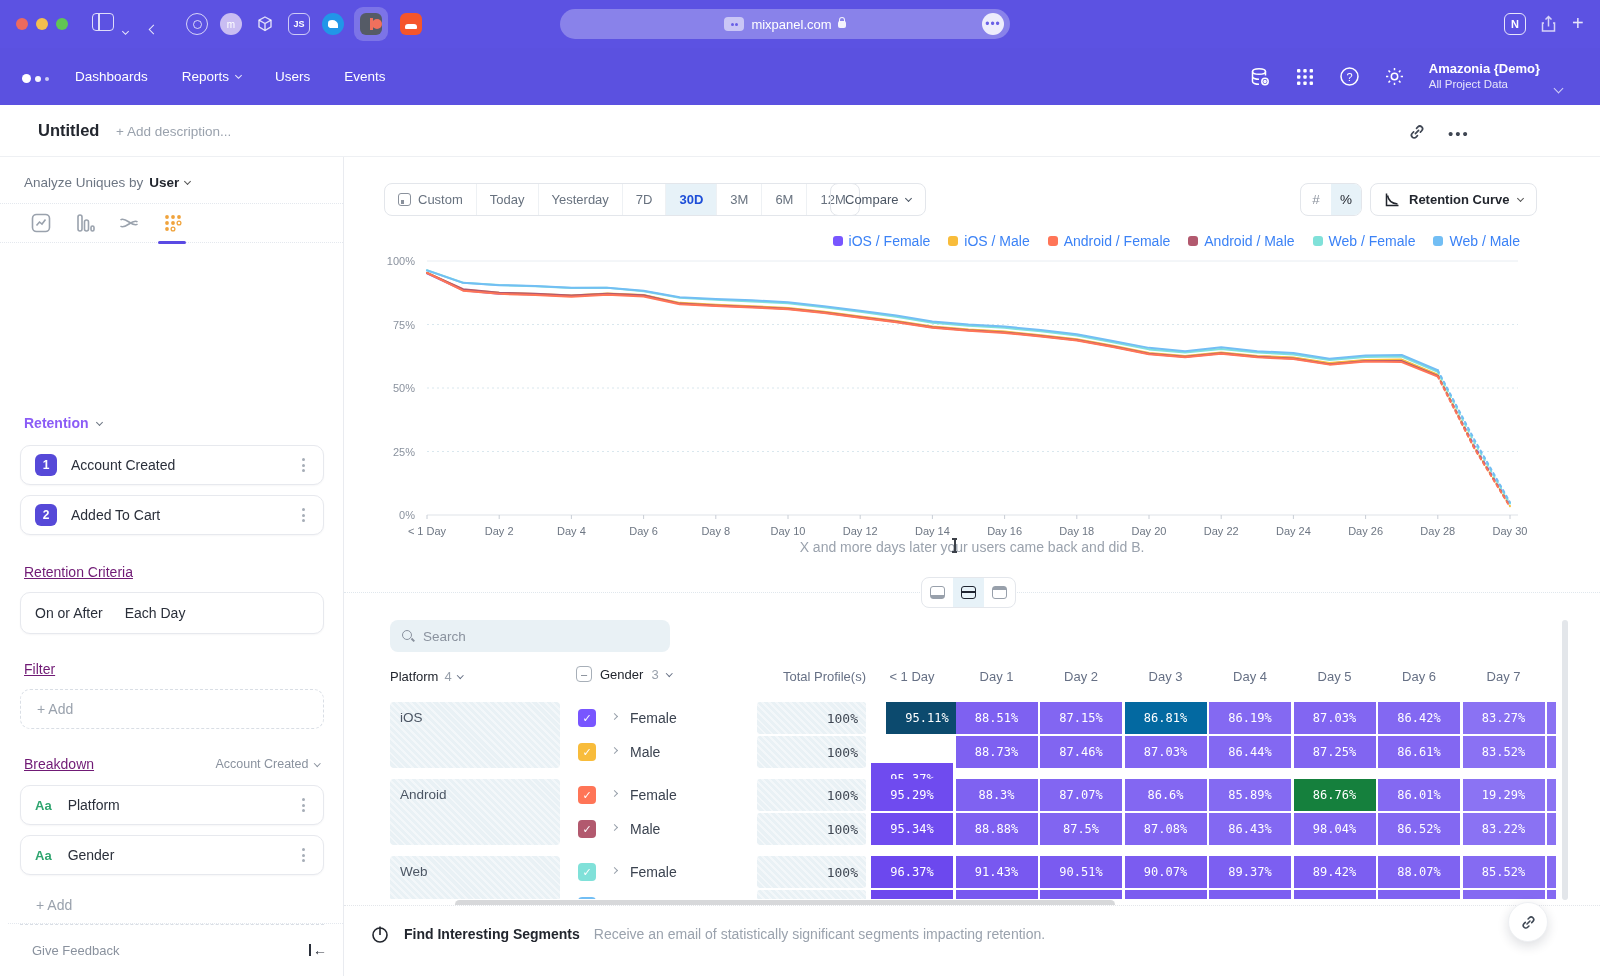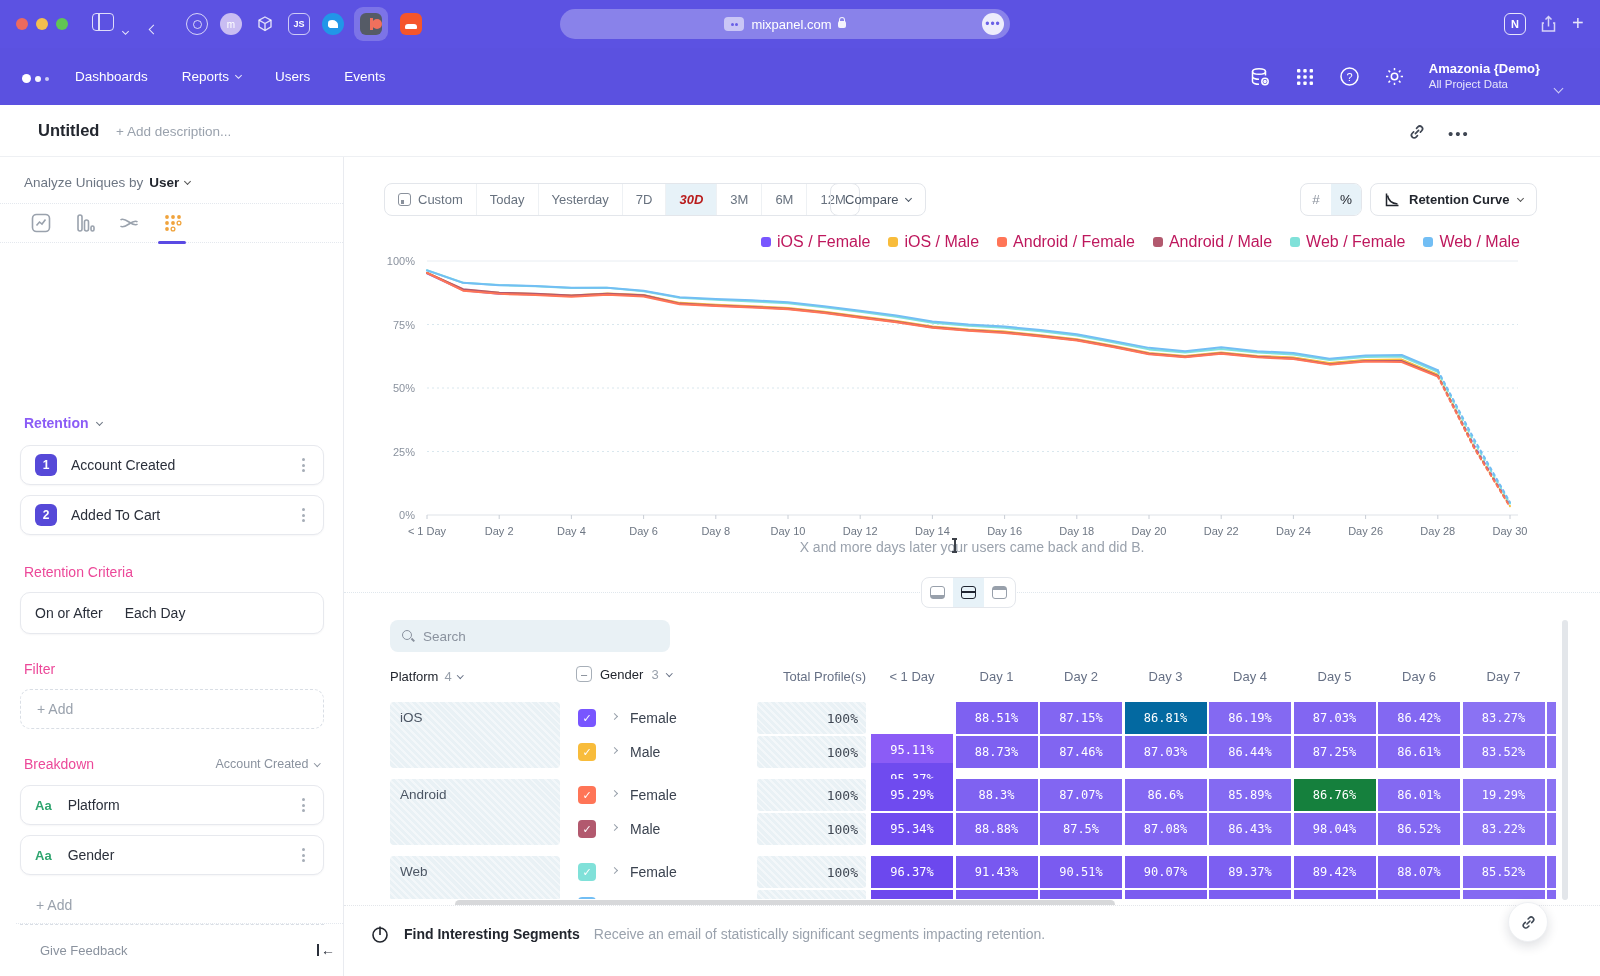--- a/index.html
+++ b/index.html
@@ -60,52 +60,52 @@
   .sidebar { position:absolute; left:0; top:157px; width:344px; height:819px; background:#fff; border-right:1px solid #e9ebf0; }
   .sb-analyze { position:absolute; left:24px; top:18px; font-size:13.5px; color:#6d7683; display:flex; align-items:center; gap:6px; }
   .sb-analyze b { color:#23272f; font-weight:700; }
   .sb-analyze .chev{ width:5px; height:5px; color:#555; margin-top:-2px;}
   .sb-tabs { position:absolute; left:0; top:46px; width:343px; height:40px; border-top:1px dotted #e4e8ee; border-bottom:1px dotted #e4e8ee; display:flex; align-items:center; gap:22px; padding-left:30px; }
   .sb-tab { position:relative; width:22px; height:22px; color:#9aa2ad; cursor:pointer; }
   .sb-tab.active { color:#f0a33c; }
   .sb-underline { position:absolute; left:158px; bottom:-2px; width:28px; height:3px; border-radius:2px; background:#5a4ae3; }
   .sb-h { position:absolute; left:24px; font-size:14px; font-weight:700; color:#8b5cf6; display:flex; gap:8px; align-items:center; }
   .sb-h .chev{ width:5px; height:5px; color:#6d7683; margin-top:-2px;}
-  .sb-h2 { position:absolute; left:24px; font-size:14px; color:#ec4899; }
+  .sb-h2 { position:absolute; left:24px; font-size:14px; color:#701a75;text-decoration:underline; }
   .card { position:absolute; left:20px; width:304px; height:40px; background:#fff; border:1px solid #e7e9ee; border-radius:10px; box-shadow:0 1px 2px rgba(30,35,60,.04); display:flex; align-items:center; padding:0 14px; cursor:pointer; }
   .card .badge { width:22px; height:22px; border-radius:6px; background:#5649d8; color:#fff; font-size:12px; font-weight:700; display:flex; align-items:center; justify-content:center; margin-right:14px; }
   .card .lbl { font-size:14px; color:#2a2f3a; }
   .kebab { margin-left:auto; display:flex; flex-direction:column; gap:2.5px; padding:4px; cursor:pointer; }
   .kebab i { width:3px; height:3px; border-radius:50%; background:#a6adb7; }
   .aa { color:#2fa56f; font-weight:700; font-size:13px; margin-right:16px; }
   .dash-card { position:absolute; left:20px; width:304px; height:40px; border:1px dashed #d9dee5; border-radius:10px; display:flex; align-items:center; padding:0 16px; color:#9aa2ad; font-size:14px; cursor:pointer; }
   .bk-scope { position:absolute; right:24px; font-size:12.5px; color:#8a929e; display:flex; align-items:center; gap:6px; }
   .bk-scope .chev{ width:4.5px; height:4.5px; margin-top:-2px;}
-  .sb-foot { position:absolute; left:16px; bottom:18px; width:343px; border-top:1px dotted #e4e8ee; padding:18px 24px 0; display:flex; align-items:center; justify-content:space-between; }
+  .sb-foot { position:absolute; left:8px; bottom:18px; width:343px; border-top:1px dotted #e4e8ee; padding:18px 24px 0; display:flex; align-items:center; justify-content:space-between; }
   .give-fb { color:#8a929e; font-size:13px; cursor:pointer; }
   .collapse-ic { color:#2a2f3a; cursor:pointer; font-size:14px; display:flex; align-items:center; }
   .collapse-ic .bar { width:1.8px; height:12px; background:#2a2f3a; margin-right:2px; }
 
   
   .main { position:absolute; left:344px; top:157px; width:1256px; height:819px; background:#fff; }
   .chipgroup { position:absolute; left:40px; top:26px; height:33px; border:1px solid #e3e6eb; border-radius:8px; background:#fff; display:flex; align-items:stretch; overflow:hidden; }
   .chip { display:flex; align-items:center; gap:7px; padding:0 13px; font-size:13px; color:#68727f; border-right:1px solid #eef1f4; cursor:pointer; white-space:nowrap; }
   .chip:last-child { border-right:none; }
-  .chip.active { background:#e7f2f8; color:#b91c1c; font-weight:600;font-style:italic; }
+  .chip.active { background:#e7f2f8; color:#1d4ed8; font-weight:600; }
   .cal { position:relative; width:13px; height:13px; border:1.5px solid #8a919c; border-radius:3px; }
   .cal::before { content:""; position:absolute; left:1.5px; bottom:1.5px; width:3.5px; height:3.5px; background:#8a919c; }
   .compare-chip { position:absolute; left:486px; top:26px; height:33px; border:1px solid #e3e6eb; border-radius:8px; display:flex; align-items:center; gap:8px; padding:0 14px; font-size:13px; color:#4b5563; cursor:pointer; }
   .compare-chip .chev{ width:5px; height:5px; margin-top:-2px;}
   .unit-toggle { position:absolute; left:956px; top:26px; height:33px; border:1px solid #e3e6eb; border-radius:8px; overflow:hidden; display:flex; }
   .unit { width:30px; display:flex; align-items:center; justify-content:center; font-size:13.5px; color:#8a919c; cursor:pointer; }
   .unit.active { background:#e7f2f8; color:#22262e; }
   .viewsel { position:absolute; left:1026px; top:26px; height:33px; border:1px solid #e3e6eb; border-radius:8px; display:flex; align-items:center; gap:9px; padding:0 13px; font-size:13px; font-weight:600; color:#22262e; cursor:pointer; }
   .viewsel .chev{ width:5px; height:5px; color:#555; margin-top:-2px;}
   .legend { position:absolute; top:76px; right:80px; display:flex; gap:18px; }
-  .leg-item { display:flex; align-items:center; gap:6px; font-size:16px; color:#be185d; }
+  .leg-item { display:flex; align-items:center; gap:6px; font-size:14px; color:#3b82f6; }
   .leg-sw { width:10px; height:10px; border-radius:3px; }
   .chartsvg { position:absolute; left:0; top:0; width:1256px; height:560px; }
   .caption { position:absolute; left:0; top:382px; width:1256px; text-align:center; font-size:14px; color:#9aa2ad; }
   .ibeam { position:absolute; left:606px; top:381px; width:9px; height:15px; color:#3b4048; }
   .ibeam::before,.ibeam::after { content:""; position:absolute; left:2px; width:5px; height:1.6px; background:currentColor; }
   .ibeam::before{ top:0;} .ibeam::after{ bottom:0;}
   .ibeam i { position:absolute; left:4px; top:1px; bottom:1px; width:1.6px; background:currentColor; }
   .split-line { position:absolute; left:0; top:435px; width:1256px; border-top:1px dotted #e0e7ed; }
   .layout-toggle { position:absolute; left:577px; top:420px; height:31px; background:#fff; border:1px solid #e4e7ec; border-radius:8px; display:flex; overflow:hidden; }
   .lt-btn { width:31px; display:flex; align-items:center; justify-content:center; cursor:pointer; color:#98a0ab; }
@@ -539,21 +539,21 @@
       <span id="dayheads"><span class="hday" style="left: 481px;">&lt; 1 Day</span><span class="hday" style="left: 565.5px;">Day 1</span><span class="hday" style="left: 650px;">Day 2</span><span class="hday" style="left: 734.5px;">Day 3</span><span class="hday" style="left: 819px;">Day 4</span><span class="hday" style="left: 903.5px;">Day 5</span><span class="hday" style="left: 988px;">Day 6</span><span class="hday" style="left: 1072.5px;">Day 7</span></span>
     </div>
     <div class="tbody" id="tbody" style="padding-top: 5px;">
         <div class="tgroup">
           <div class="platcell">iOS</div>
           <div class="trow" style="top: 0px;">
             <span class="cb" style="background: rgb(120, 86, 255);">✓</span>
             <span class="rchev"></span>
             <span class="glabel">Female</span>
             <span class="totcell">100%</span>
-            <span class="pcell" style="left: 295px; background: #8b5cf6; margin-top: 32px;">95.11%</span>
+            <span class="pcell" style="left: 310px; background: #0c4a6e;">95.11%</span>
             <span class="pcell" style="left: 379.5px; background: rgb(126, 97, 241);">88.51%</span>
             <span class="pcell" style="left: 464px; background: rgb(130, 102, 242);">87.15%</span>
             <span class="pcell" style="left: 548.5px; background: #0369a1;">86.81%</span>
             <span class="pcell" style="left: 633px; background: rgb(132, 105, 242);">86.19%</span>
             <span class="pcell" style="left: 717.5px; background: rgb(130, 102, 242);">87.03%</span>
             <span class="pcell" style="left: 802px; background: rgb(131, 104, 242);">86.42%</span>
             <span class="pcell" style="left: 886.5px; background: rgb(138, 114, 243);">83.27%</span>
             <span class="pcell" style="left: 971px; width: 9px; background: rgb(138, 114, 243);"></span>
           </div>
           <div class="trow" style="top: 34px;">

